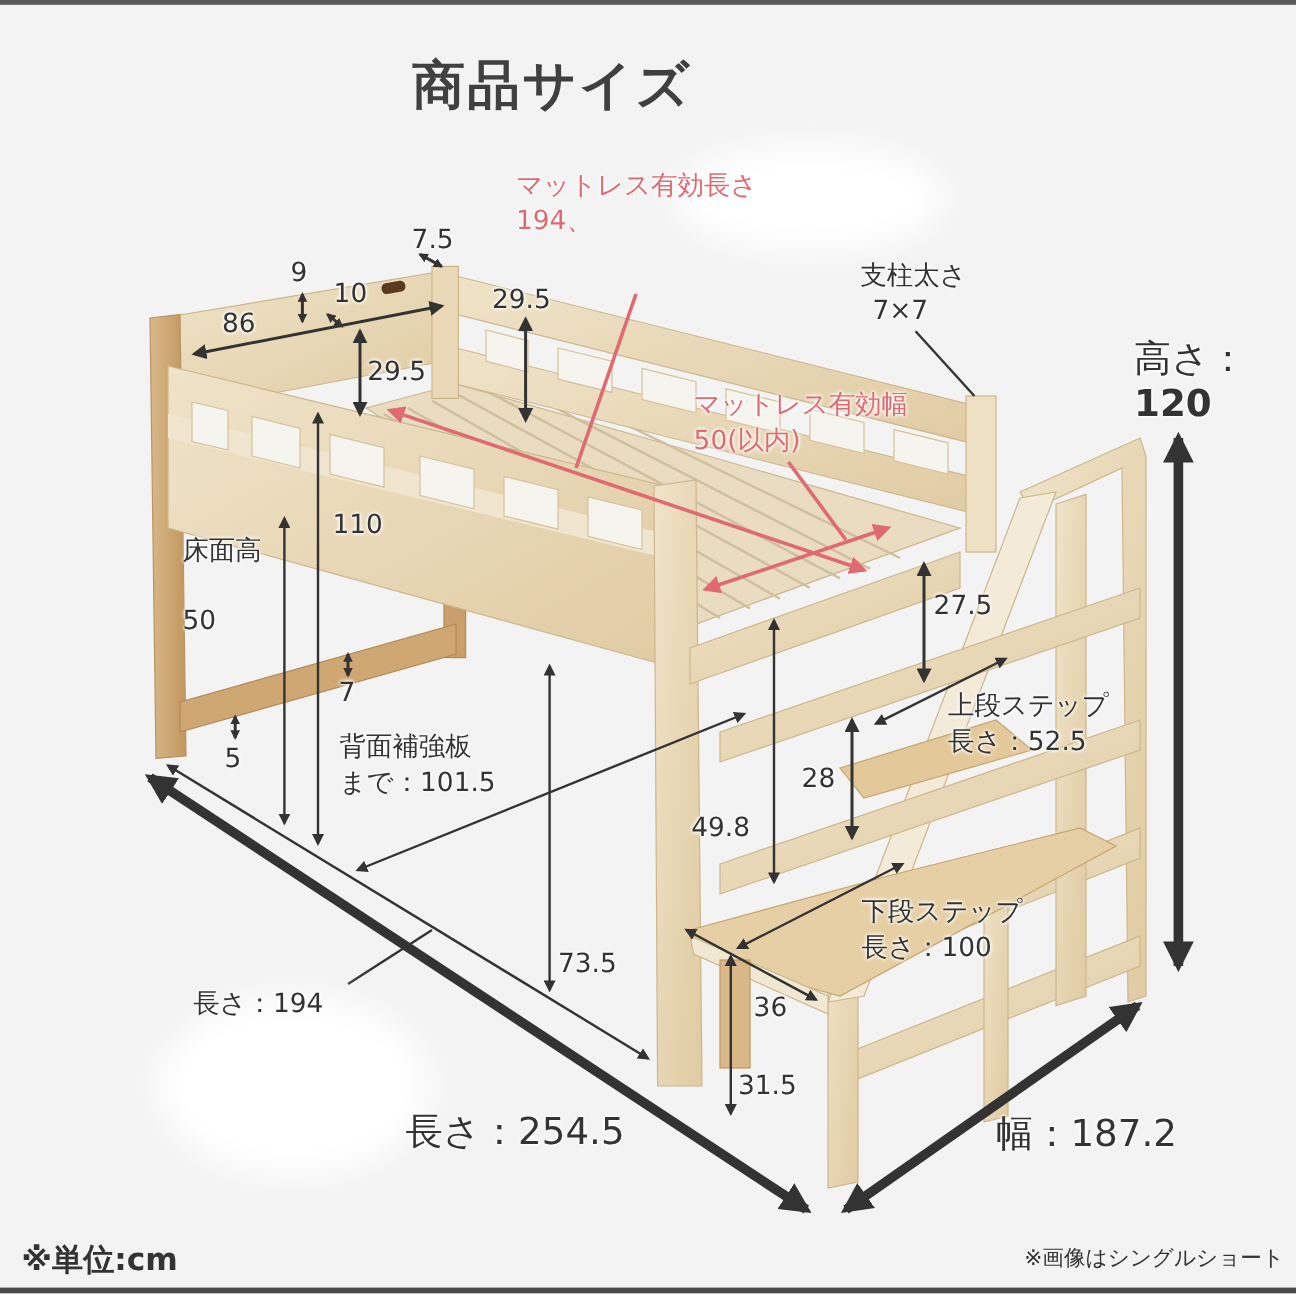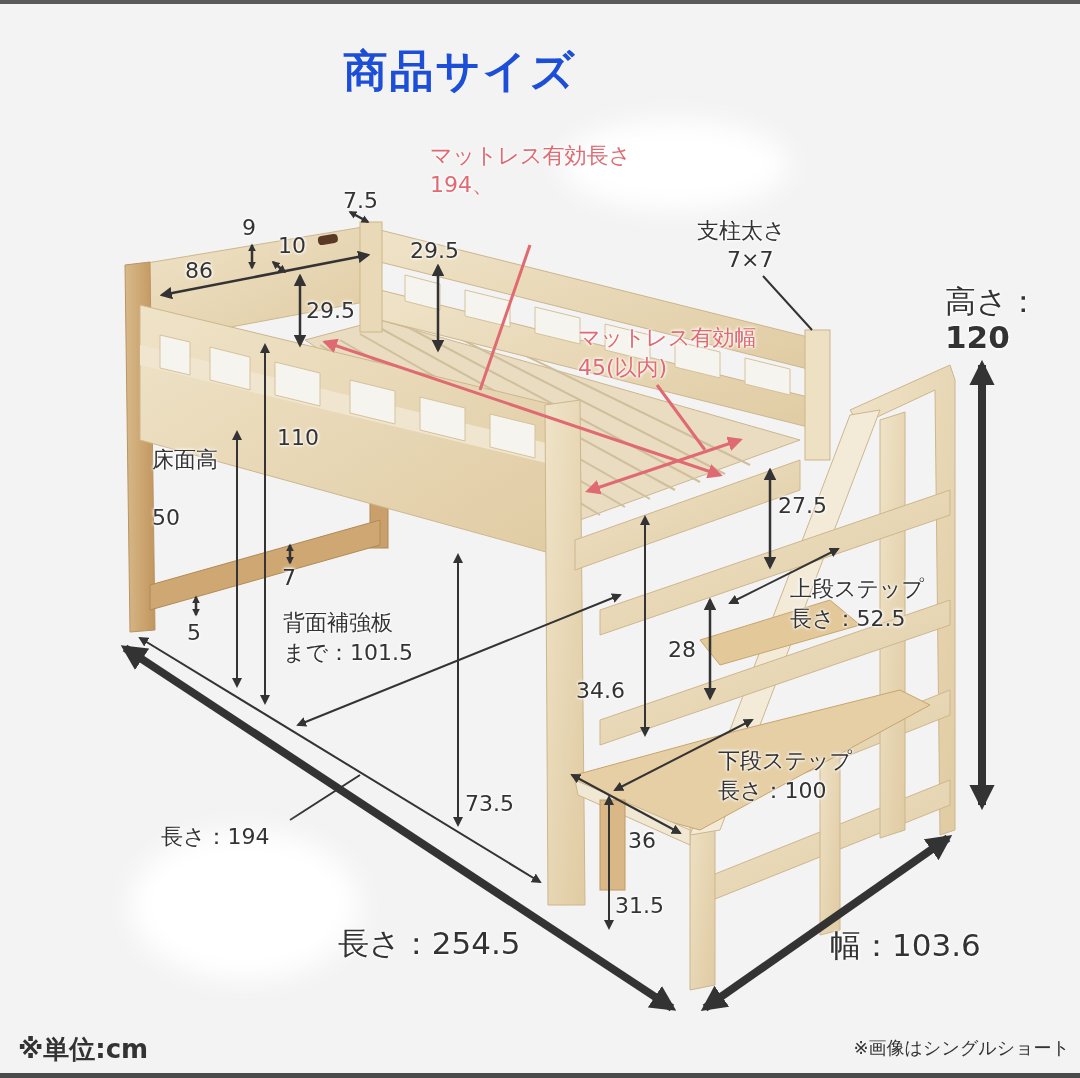--- a/index.html
+++ b/index.html
@@ -1,20 +1,20 @@
 <!DOCTYPE html>
 <html><head>
 <meta charset="utf-8">
 <style>
   html, body { margin:0; padding:0; }
   body { width:1080px; height:1078px; background:#f3f3f3; position:relative; overflow:hidden;
          font-family:"DejaVu Sans","Liberation Sans",sans-serif; color:#333; }
   .topbar { position:absolute; left:0; top:0; width:1080px; height:4px; background:#5a5a5a; }
   .bottombar { position:absolute; left:0; bottom:0; width:1080px; height:5px; background:#4a4a4a; }
-  .title { position:absolute; left:0; width:920px; top:42px; text-align:center; font-size:44px; font-weight:bold; color:#1d4ed8; letter-spacing:2px; }
+  .title { position:absolute; left:0; width:920px; top:42px; text-align:center; font-size:44px; font-weight:bold; color:#404040; letter-spacing:2px; }
   svg.art { position:absolute; left:0; top:0; }
   .lbl { position:absolute; font-size:22px; color:#333; line-height:1.15; white-space:nowrap; text-shadow:0 0 3px #fff,0 0 3px #fff,0 0 4px #fff; }
   .lbl.big { font-size:31px; }
   .lbl.red { color:#e06a72; }
   .blur { position:absolute; border-radius:50%; background:#fff; filter:blur(14px); }
   .unit { position:absolute; left:18px; top:1032px; font-size:26px; font-weight:bold; color:#333; }
   .note { position:absolute; right:10px; top:1036px; font-size:18px; color:#333; }
 </style>
 </head>
 <body>
@@ -185,50 +185,50 @@
 <div class="lbl red" style="left:430px; top:143px;">マットレス有効長さ</div>
 <div class="lbl red" style="left:430px; top:172px;">194、</div>
 
 <div class="lbl" style="left:343px; top:188px;">7.5</div>
 <div class="lbl" style="left:242px; top:215px;">9</div>
 <div class="lbl" style="left:278px; top:233px;">10</div>
 <div class="lbl" style="left:185px; top:258px;">86</div>
 <div class="lbl" style="left:410px; top:238px;">29.5</div>
 <div class="lbl" style="left:306px; top:298px;">29.5</div>
 
-<div class="lbl" style="left:697px; top:218px;">支柱太さ</div>
+<div class="lbl" style="left:717px; top:218px;">支柱太さ</div>
 <div class="lbl" style="left:727px; top:247px;">7×7</div>
 
-<div class="lbl big" style="left:945px; top:284px;">高さ：</div>
+<div class="lbl big" style="left:945px; top:284px;font-family:Liberation Mono, monospace;">高さ：</div>
 <div class="lbl big" style="left:945px; top:320px;font-weight:bold;">120</div>
 
 <div class="lbl red" style="left:578px; top:325px;">マットレス有効幅</div>
-<div class="lbl red" style="left:578px; top:355px;">45(以内)</div>
+<div class="lbl red" style="left:578px; top:355px;">50(以内)</div>
 
 <div class="lbl" style="left:277px; top:425px;">110</div>
 <div class="lbl" style="left:152px; top:447px;">床面高</div>
 <div class="lbl" style="left:152px; top:505px;">50</div>
 <div class="lbl" style="left:282px; top:565px;">7</div>
 <div class="lbl" style="left:187px; top:620px;">5</div>
 <div class="lbl" style="left:283px; top:610px;">背面補強板</div>
 <div class="lbl" style="left:283px; top:640px;">まで：101.5</div>
 
 <div class="lbl" style="left:778px; top:493px;">27.5</div>
 <div class="lbl" style="left:790px; top:576px;">上段ステップ</div>
 <div class="lbl" style="left:790px; top:606px;">長さ：52.5</div>
 <div class="lbl" style="left:668px; top:637px;">28</div>
-<div class="lbl" style="left:576px; top:678px;">34.6</div>
+<div class="lbl" style="left:576px; top:678px;">49.8</div>
 
 <div class="lbl" style="left:465px; top:756px;margin-top:35px;">73.5</div>
 <div class="lbl" style="left:718px; top:748px;">下段ステップ</div>
 <div class="lbl" style="left:718px; top:778px;">長さ：100</div>
 <div class="lbl" style="left:628px; top:828px;">36</div>
 <div class="lbl" style="left:615px; top:893px;">31.5</div>
 
 <div class="lbl" style="left:161px; top:824px;">長さ：194</div>
 
 <div class="lbl big" style="left:338px; top:926px;">長さ：254.5</div>
-<div class="lbl big" style="left:830px; top:928px;">幅：103.6</div>
+<div class="lbl big" style="left:830px; top:928px;">幅：187.2</div>
 
 <div class="unit">※単位:cm</div>
 <div class="note">※画像はシングルショート</div>
 
 <div class="bottombar"></div>
 
 </body></html>

